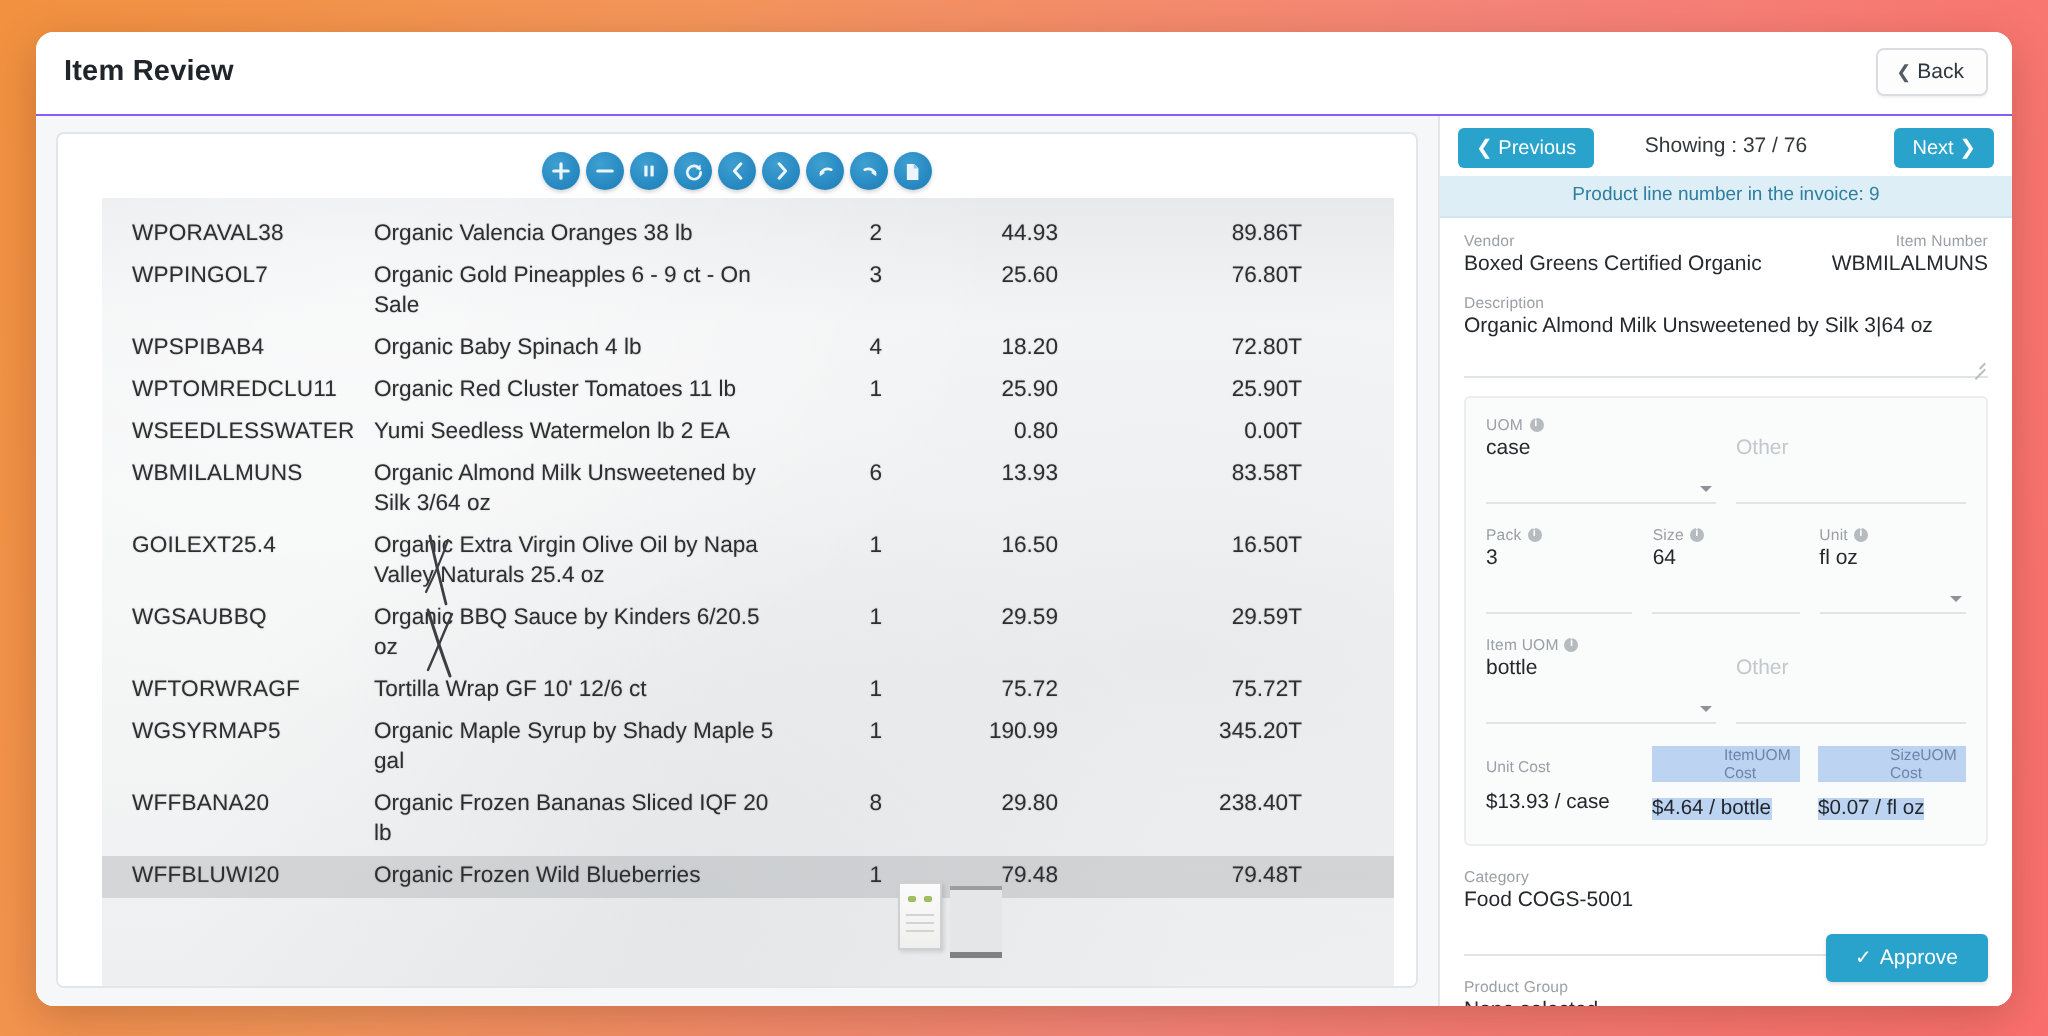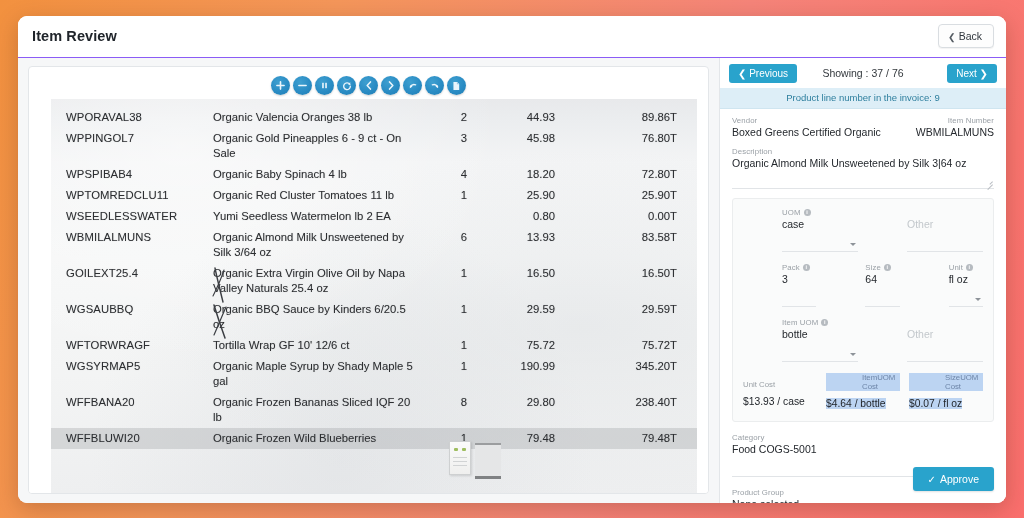--- a/index.html
+++ b/index.html
@@ -130,21 +130,21 @@
     display: flex;
     align-items: flex-start;
     padding: 3px 0;
     color: #2b2d30;
     font-family: "Liberation Sans", sans-serif;
     font-size: 11.3px;
     line-height: 15px;
     text-shadow: 0 0 1px rgba(60,62,66,0.25);
   }
   .doc-row.highlight-band { background: rgba(150,152,155,0.30); }
-  .c-sku   { width: 162px; flex: none; padding-left: 15px; letter-spacing: .1px; }
+  .c-sku   { width: 136px; flex: none; padding-left: 15px; letter-spacing: .1px; }
   .c-desc  { width: 206px; flex: none; padding-right: 6px; }
   .c-qty   { width: 48px; flex: none; text-align: right; }
   .c-price { width: 88px; flex: none; text-align: right; }
   .c-ext   { width: 128px; flex: none; text-align: right; padding-right: 6px; }
 
   .pen-mark {
     position: absolute;
     left: 160px;
     width: 24px; height: 38px;
     pointer-events: none;
@@ -255,21 +255,21 @@
   .resize-grip::after  { width:4px; bottom:3px; transform: rotate(-45deg); transform-origin: right bottom; }
 
   .panel-box {
     margin: 9px 12px 0 12px;
     background: #fafbfb;
     border: 1px solid #ebedee;
     border-radius: 3px;
     padding: 9px 10px 10px 10px;
   }
   .fgrid { display: flex; gap: 10px; }
-  .fgrid > div { flex: 1; margin-left: 39px; }
+  .fgrid > div { flex: 1; }
   .uline {
     border-bottom: 1px solid #e1e4e7;
     padding-bottom: 18px;
     position: relative;
     min-height: 15px;
   }
   .uline.placeholder .fld-value { color: #c3c8cc; }
   .caret {
     position: absolute;
     right: 2px; bottom: 5px;
@@ -394,21 +394,21 @@
                 <div class="c-desc">Organic Valencia Oranges 38 lb</div>
                 <div class="c-qty">2</div>
                 <div class="c-price">44.93</div>
                 <div class="c-ext">89.86T</div>
               </div>
 
               <div class="doc-row">
                 <div class="c-sku">WPPINGOL7</div>
                 <div class="c-desc">Organic Gold Pineapples 6 - 9 ct - On Sale</div>
                 <div class="c-qty">3</div>
-                <div class="c-price">45.98</div>
+                <div class="c-price">25.60</div>
                 <div class="c-ext">76.80T</div>
               </div>
 
               <div class="doc-row">
                 <div class="c-sku">WPSPIBAB4</div>
                 <div class="c-desc">Organic Baby Spinach 4 lb</div>
                 <div class="c-qty">4</div>
                 <div class="c-price">18.20</div>
                 <div class="c-ext">72.80T</div>
               </div>

